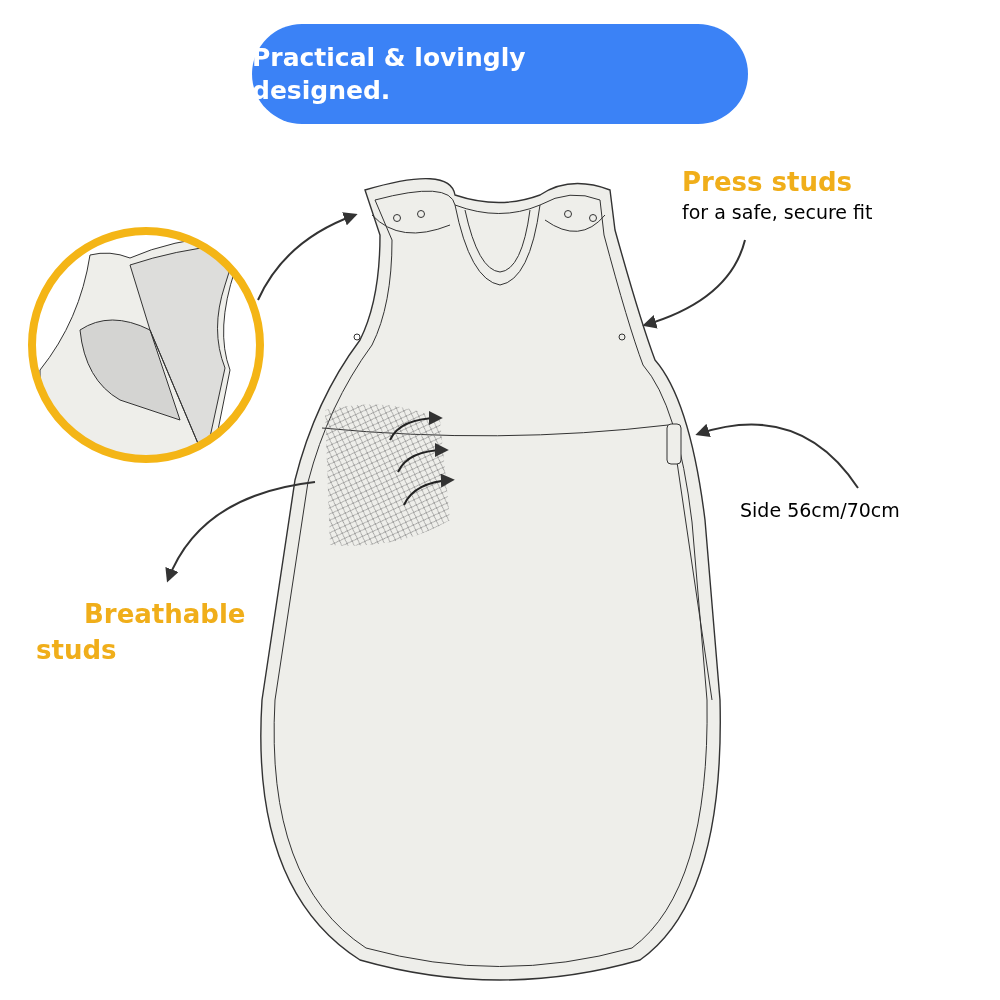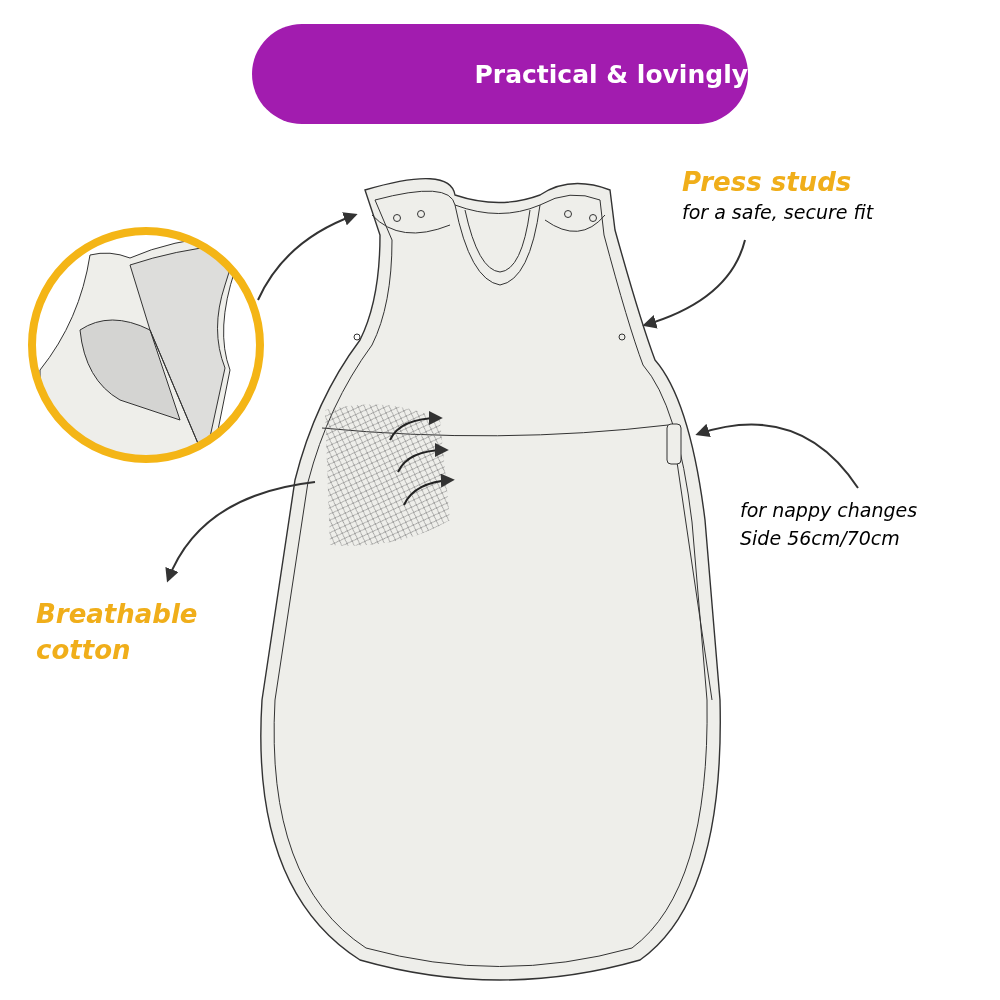--- a/index.html
+++ b/index.html
@@ -1,27 +1,28 @@
 <!DOCTYPE html>
 <html><head>
   <meta charset="utf-8">
   <style>
     html, body { margin: 0; padding: 0; background: #ffffff; }
     body { width: 1000px; height: 1000px; position: relative; overflow: hidden; font-family: "DejaVu Sans", sans-serif; }
-    .pill { position: absolute; left: 252px; top: 24px; width: 496px; height: 100px; border-radius: 50px; background: #a21caf; display: flex; flex-direction: column; align-items: flex-end; justify-content: center; color: #ffffff; font-weight: bold; font-size: 25px; line-height: 33px; text-align: center; }
-    .callout { position: absolute; color: #333; font-style: italic; }
+    .pill { position: absolute; left: 252px; top: 24px; width: 496px; height: 100px; border-radius: 50px; background: #3b82f6; display: flex; flex-direction: column; align-items: flex-start; justify-content: center; color: #ffffff; font-weight: bold; font-size: 25px; line-height: 33px; text-align: center; }
+    .callout { position: absolute; color: #333; }
     .callout .title { color: #f0ae1a; font-weight: bold; font-size: 26px; line-height: 32px; }
     .callout .sub { font-size: 19px; line-height: 28px; color: #000000; }
     svg.art { position: absolute; left: 0; top: 0; }
   </style>
 </head>
 <body>
 
 <div class="pill">
   <span>Practical &amp; lovingly</span>
+  <span>designed.</span>
 </div>
 
 <svg class="art" width="1000" height="1000" viewBox="0 0 1000 1000">
   <defs>
     <pattern id="mesh" width="8" height="8" patternUnits="userSpaceOnUse" patternTransform="rotate(20)">
       <path d="M0 0 L8 8 M8 0 L0 8" stroke="#777" stroke-width="0.8"></path>
     </pattern>
     <clipPath id="circ">
         <circle cx="146" cy="345" r="114"></circle>
       </clipPath>
@@ -73,20 +74,19 @@
   <path d="M858 488 Q800 400 698 434" fill="none" stroke="#333" stroke-width="2" marker-end="url(#ah)"></path>
   <path d="M315 482 Q200 495 168 580" fill="none" stroke="#333" stroke-width="2" marker-end="url(#ah)"></path>
 </svg>
 
 <div class="callout" style="left:682px; top:166px;">
   <div class="title">Press studs</div>
   <div class="sub">for a safe, secure fit</div>
 </div>
 
 <div class="callout" style="left:740px; top:496px;">
-  <div class="sub">for nappy changes</div>
   <div class="sub">Side 56cm/70cm</div>
 </div>
 
 <div class="callout" style="left:36px; top:596px;">
-  <div class="title" style="line-height:36px;">Breathable</div>
-  <div class="title" style="line-height:36px;">cotton</div>
+  <div class="title" style="line-height:36px;margin-left:48px;">Breathable</div>
+  <div class="title" style="line-height:36px;">studs</div>
 </div>
 
 </body></html>

